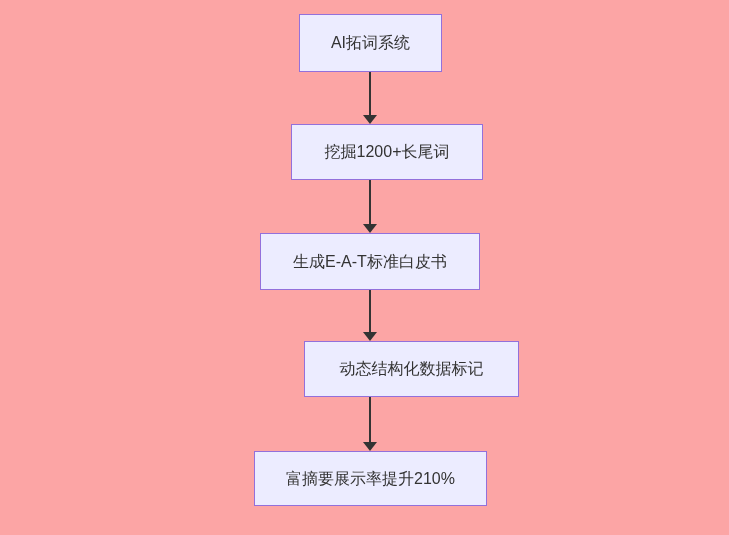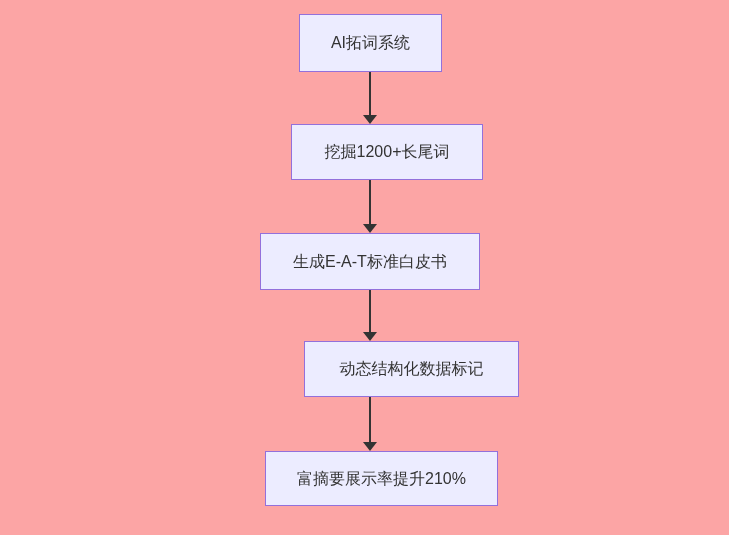--- a/index.html
+++ b/index.html
@@ -88,17 +88,17 @@
 
   <div class="node" style="left:263px; top:341px; width:215px; height:56px;margin-left:41px;">
     <span>动态结构化数据标记</span>
   </div>
 
   <div class="arrow" style="left:363px; top:397px; height:54px;">
     <div class="arrow-line"></div>
     <div class="arrow-head"></div>
   </div>
 
-  <div class="node" style="left:265px; top:451px; width:233px; height:55px;">
+  <div class="node" style="left:254px; top:451px; width:233px; height:55px;">
     <span>富摘要展示率提升210%</span>
   </div>
 
 </div>
 
 </body></html>

